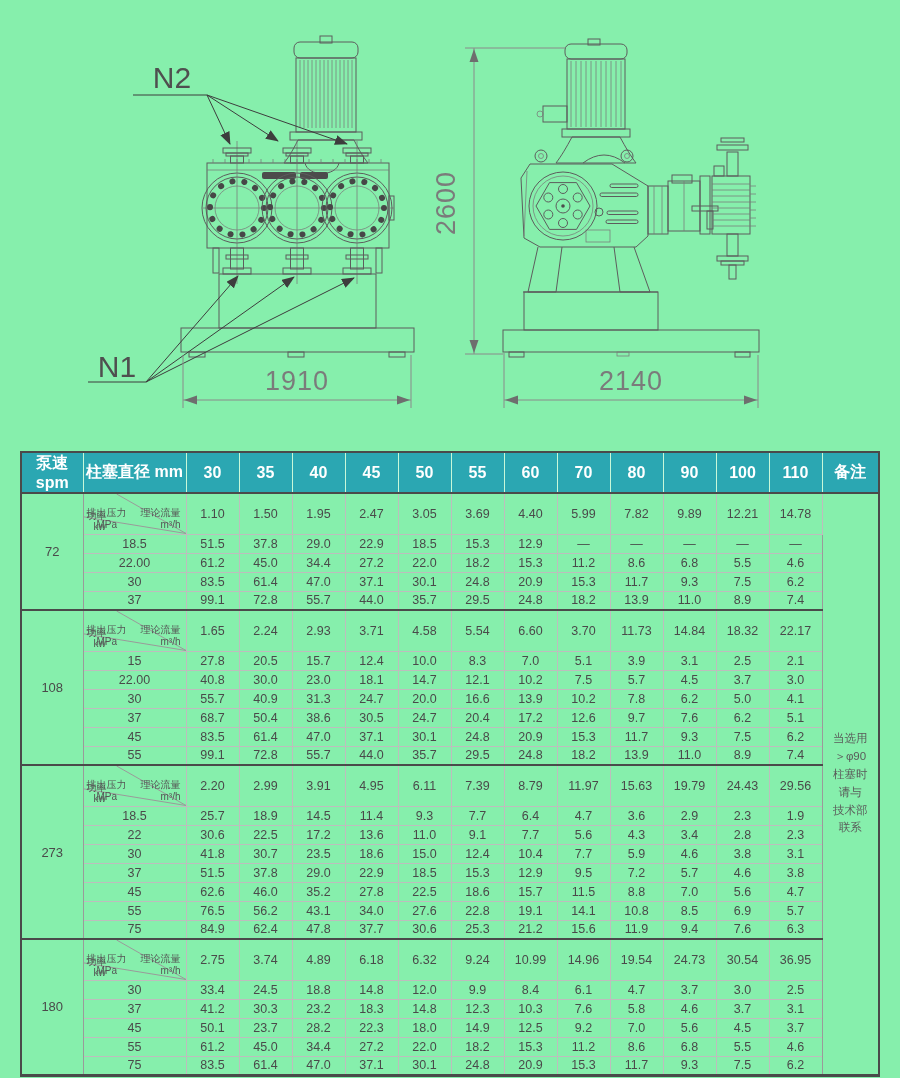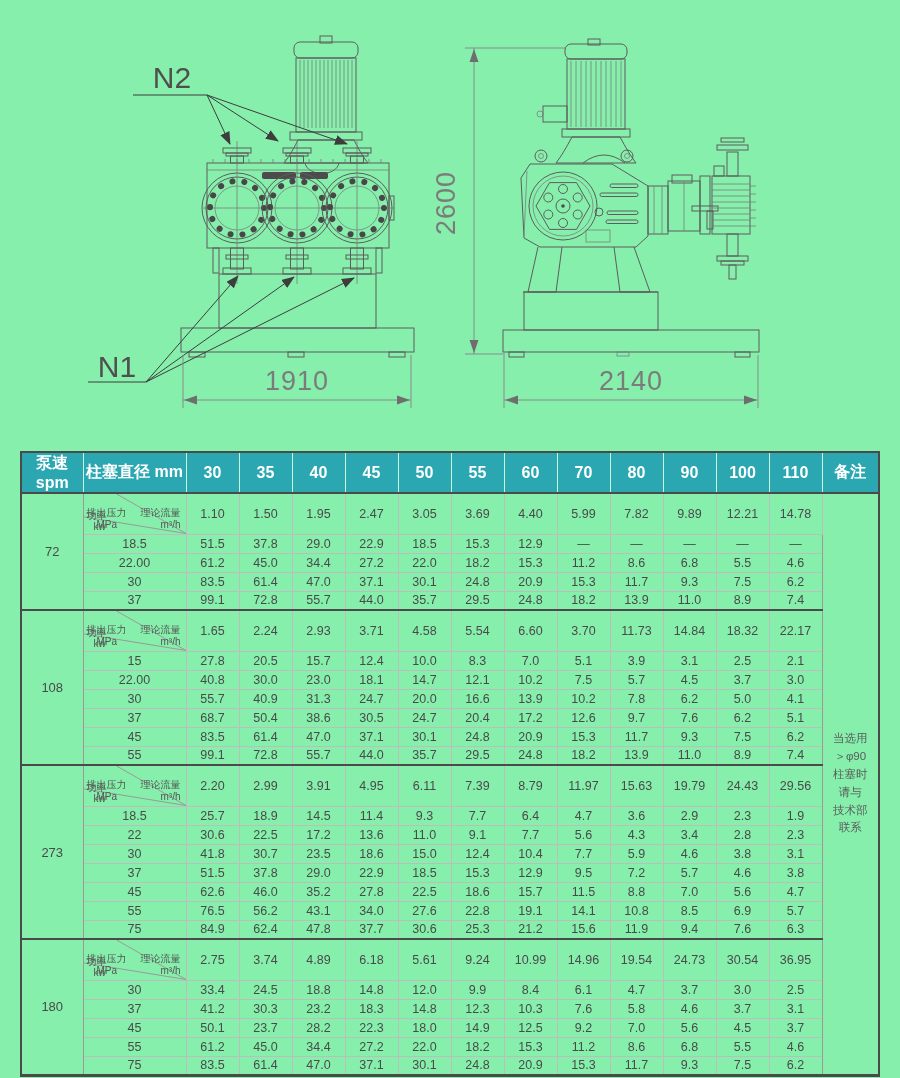--- a/index.html
+++ b/index.html
@@ -661,21 +661,21 @@
             </div>
             <div class="d-bl">
               <span>功率</span>
               <span class="du">kw</span>
             </div>
           </td>
           <td class="num-cell flow-cell">2.75</td>
           <td class="num-cell flow-cell">3.74</td>
           <td class="num-cell flow-cell">4.89</td>
           <td class="num-cell flow-cell">6.18</td>
-          <td class="num-cell flow-cell">5.61</td>
+          <td class="num-cell flow-cell">6.32</td>
           <td class="num-cell flow-cell">9.24</td>
           <td class="num-cell flow-cell">10.99</td>
           <td class="num-cell flow-cell">14.96</td>
           <td class="num-cell flow-cell">19.54</td>
           <td class="num-cell flow-cell">24.73</td>
           <td class="num-cell flow-cell">30.54</td>
           <td class="num-cell flow-cell">36.95</td>
         </tr>
         <tr class="data-row">
           <td class="pressure-cell">30</td>

